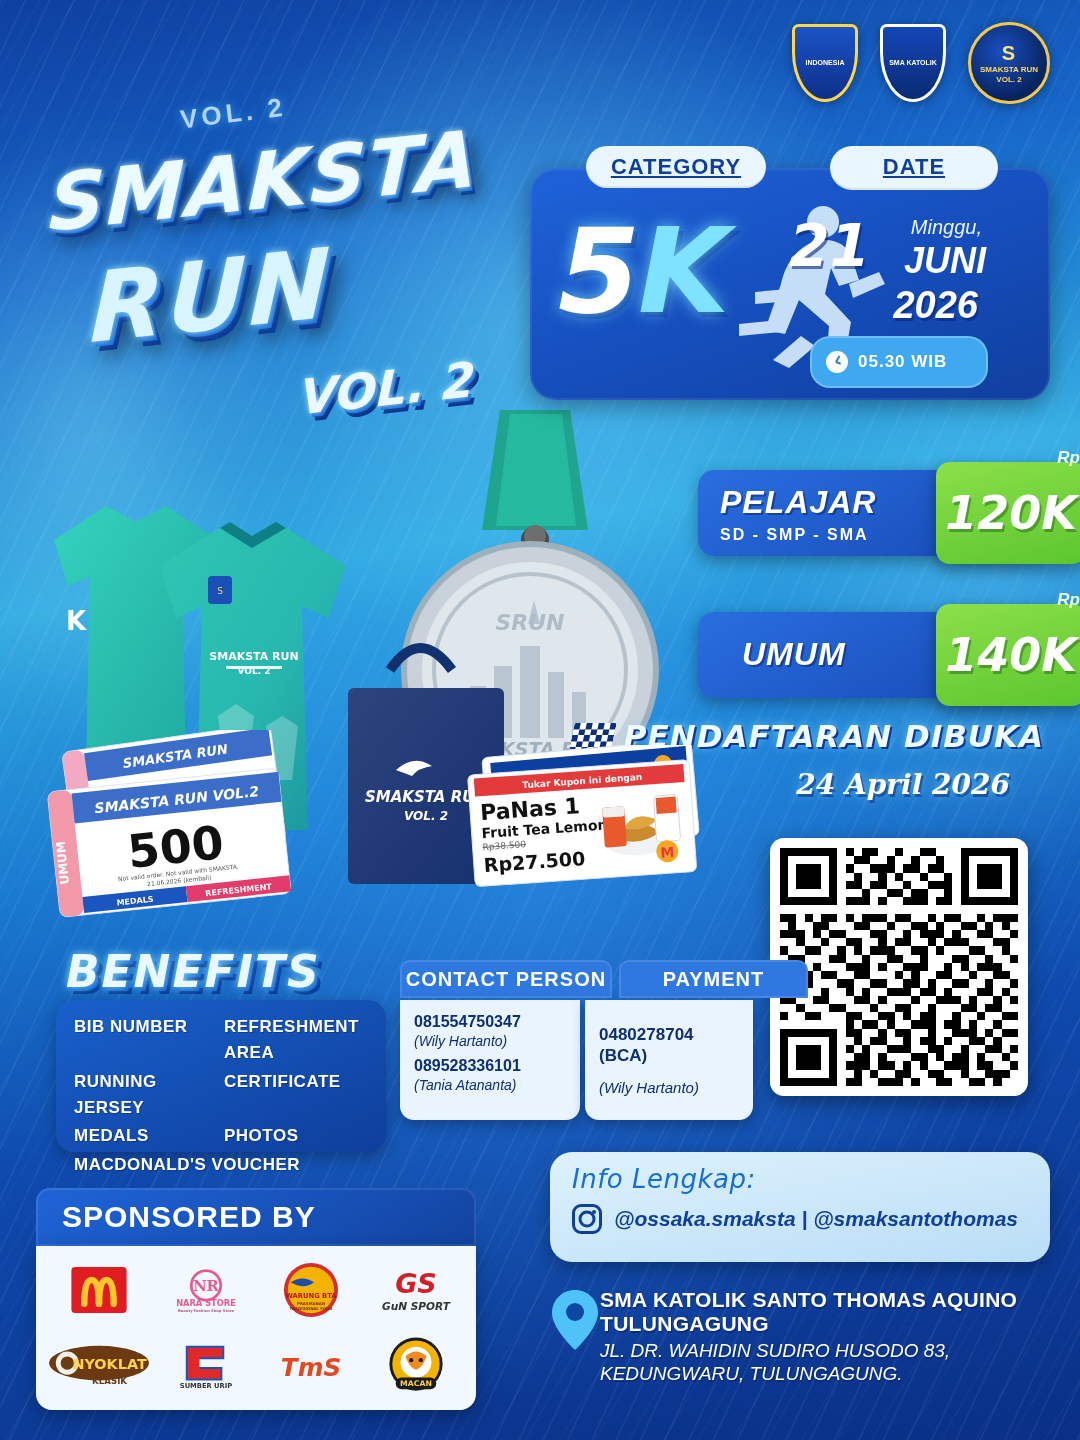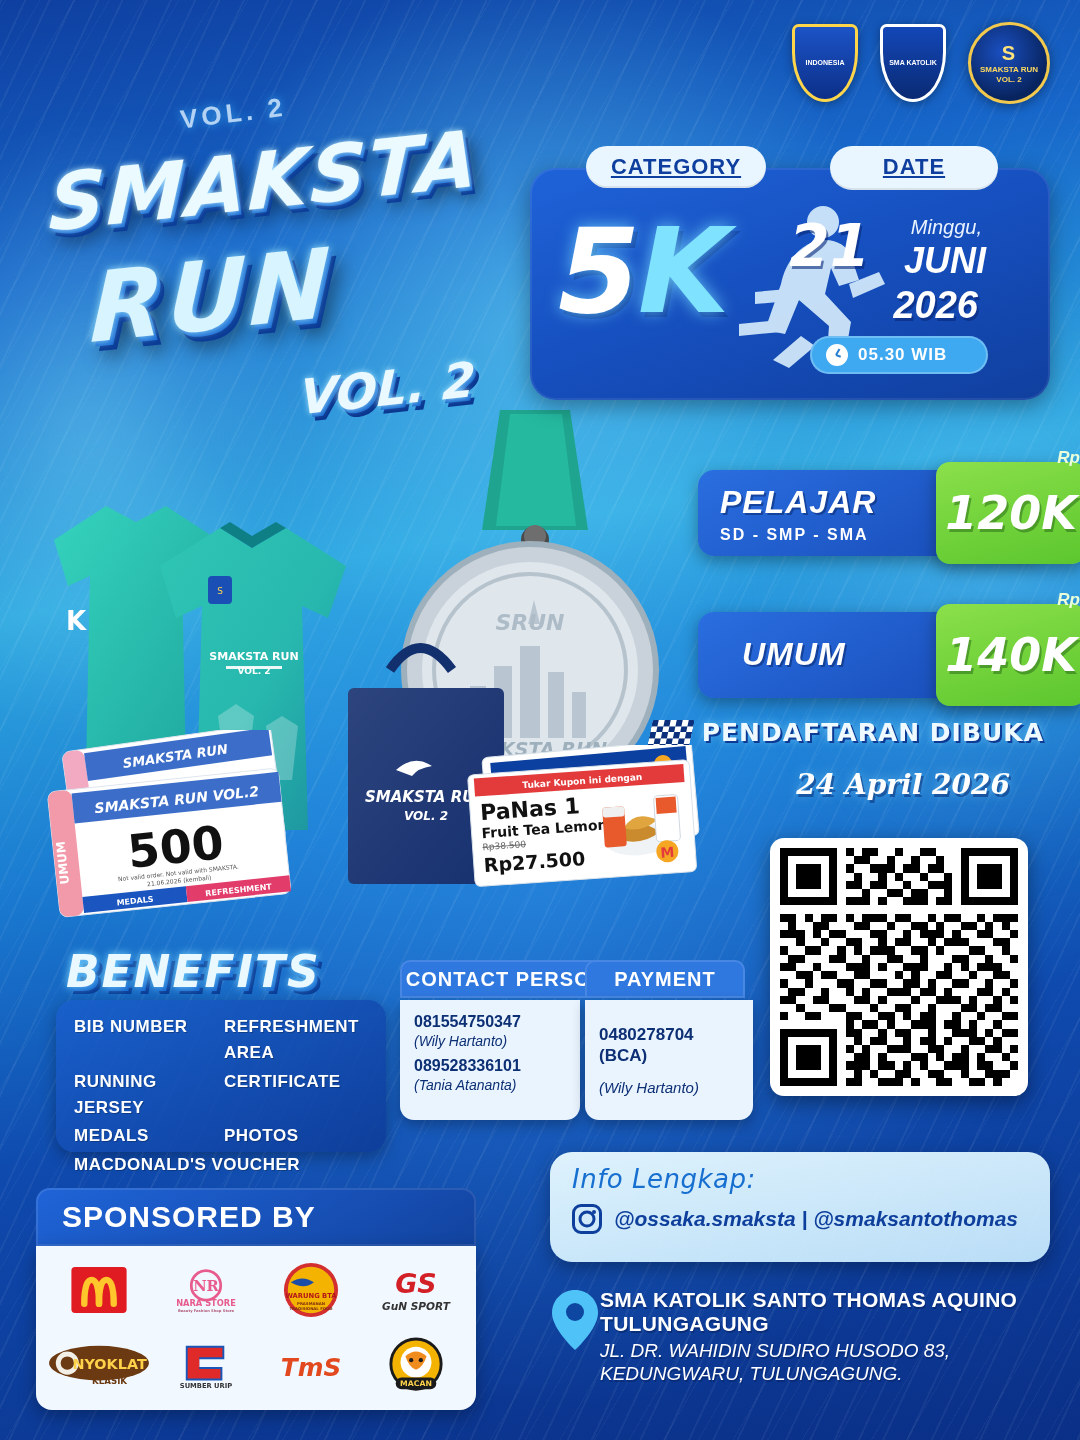--- a/index.html
+++ b/index.html
@@ -124,21 +124,21 @@
   .date-num {
     position:absolute; right:180px; top:44px;
     font-family:"DejaVu Sans", sans-serif; font-size:58px; font-weight:bold; font-style:italic; color:#fff;
     text-shadow: 2px 3px 0 rgba(8,40,120,.6);
   }
   .date-day { position:absolute; right:68px; top:48px; color:#eaf4ff; font-size:20px; font-style:italic;}
   .date-month { position:absolute; right:64px; top:72px; color:#fff; font-size:36px; font-weight:bold; font-style:italic;}
   .date-year { position:absolute; right:72px; top:116px; color:#fff; font-size:38px; font-weight:bold; font-style:italic;
     text-shadow: 2px 3px 0 rgba(8,40,120,.6);}
   .time-pill {
-    position:absolute; right:62px; top:168px; height:38px; min-width:178px;
+    position:absolute; right:62px; top:168px; height:52px; min-width:178px;
     background:#3ea8f0; border-radius:20px; display:flex; align-items:center; gap:10px;
     padding: 0 16px; color:#fff; font-weight:bold; font-size:17px; letter-spacing:1px;
     box-shadow: inset 0 0 0 2px rgba(255,255,255,.25);
   }
   .clock-ico {
     width:22px; height:22px; border-radius:50%; background:#fff; position:relative; flex:0 0 auto;
   }
   .clock-ico::before, .clock-ico::after {
     content:""; position:absolute; background:#2a7fd0; left:50%; top:50%; transform-origin: left center;
   }
@@ -177,21 +177,21 @@
   }
   .checker {
     width:42px; height:26px;
     background:
       repeating-conic-gradient(#ffffff 0 25%, #0b2f7a 0 50%) 0 0/12px 12px;
     transform: skewX(-12deg);
     border-radius:2px;
   }
   .reg-open-text {
     font-family:"DejaVu Sans", sans-serif;
-    font-size:25px; font-weight:bold; color:#eefaff; letter-spacing:1px;
+    font-size:31px; font-weight:bold; font-style:italic; color:#eefaff; letter-spacing:1px;
     text-shadow: 2px 2px 0 #0d3a94, 0 0 10px rgba(130,220,255,.7);
   }
   .reg-date {
     position:absolute; right:70px; top:768px; z-index:7;
     font-family:"DejaVu Serif", serif;
     font-size:28px; font-style:italic; font-weight:bold; color:#ffffff;
     text-shadow: 2px 3px 0 rgba(10,45,120,.55), 0 0 12px rgba(140,225,255,.6);
   }
 
   
@@ -236,21 +236,21 @@
   .benefit-item.wide { grid-column: 1 / span 2;}
 
   
   .cp-head {
     position:absolute; top:960px; height:38px; border-radius:10px 10px 0 0; z-index:8;
     background:#2f78e0; color:#fff; font-weight:bold; font-size:20px; letter-spacing:1px;
     display:flex; align-items:center; justify-content:center;
     box-shadow: inset 0 0 0 2px rgba(255,255,255,.12);
   }
   .cp-head.c1 { left:400px; width:212px; }
-  .cp-head.c2 { left:585px; width:160px; }
+  .cp-head.c2 { left:619px; width:189px; }
   .cp-body {
     position:absolute; top:1000px; height:120px; z-index:8;
     background:#e9f4ff; border-radius:0 0 14px 14px; padding:12px 14px; color:#0d2f74;
     box-shadow: 0 5px 14px rgba(0,0,0,.28);
   }
   .cp-body.c1 { left:400px; width:180px; }
   .cp-body.c2 { left:585px; width:168px; }
   .cp-line { font-size:16px; font-weight:bold; line-height:1.25;}
   .cp-sub { font-size:14px; font-style:italic; line-height:1.4; margin-bottom:4px;}
   .cp-body.c2 .cp-line { font-size:17px; margin-top:12px;}

